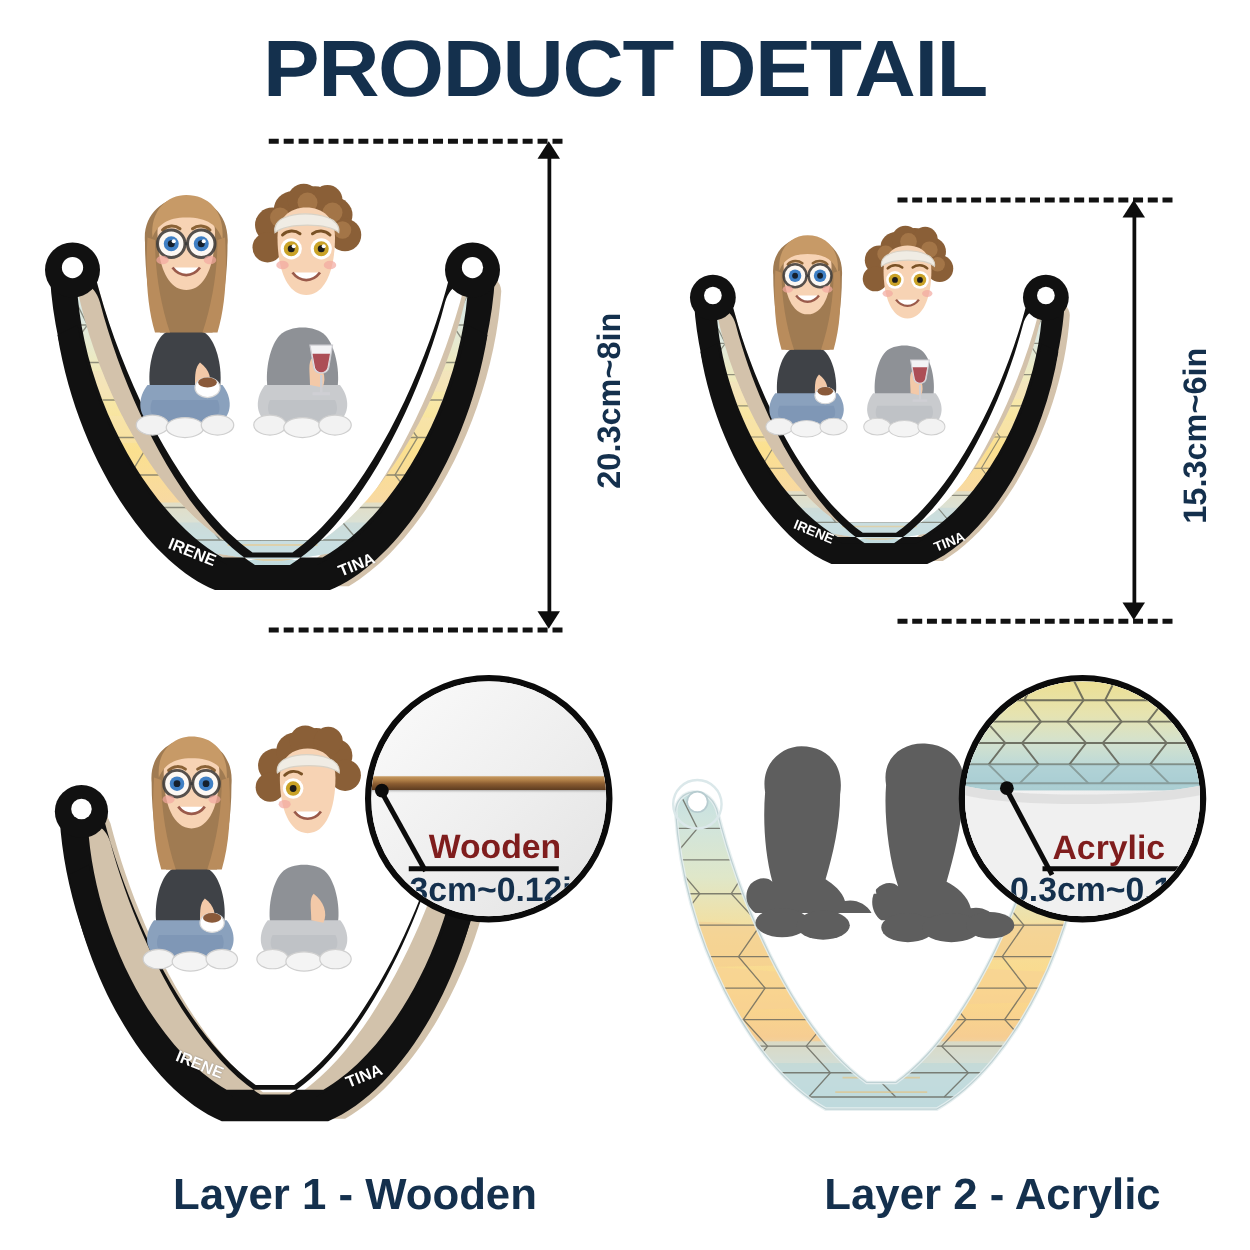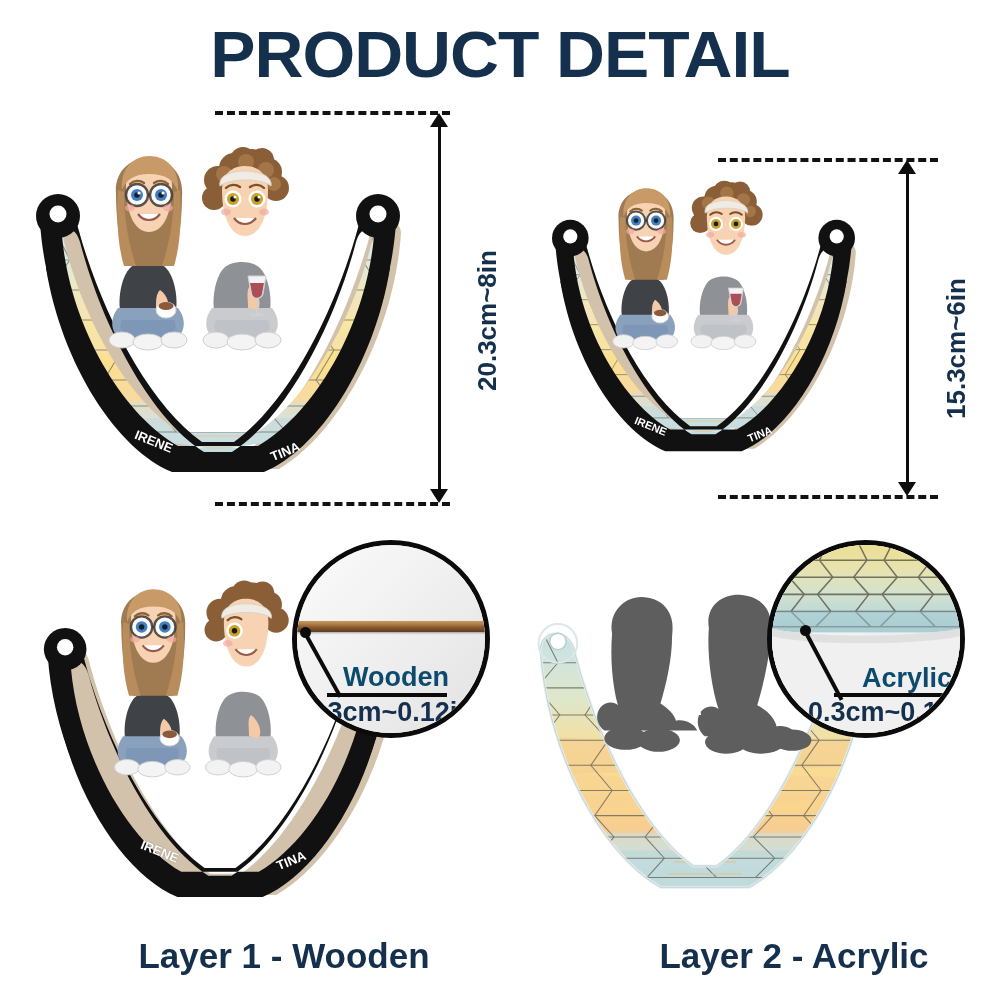--- a/index.html
+++ b/index.html
@@ -89,21 +89,21 @@
     position:absolute;width:11px;height:11px;border-radius:50%;
     background:#0b0b0b;
   }
   .mag-leader{
     position:absolute;height:4px;background:#0b0b0b;transform-origin:0 50%;
   }
   .mag-underline{
     position:absolute;height:4px;background:#0b0b0b;
   }
   .mag-title{
-    position:absolute;color:#0c4a6e;font-weight:bold;font-size:27px;
+    position:absolute;color:#7f1d1d;font-weight:bold;font-size:27px;
     white-space:nowrap;
   }
   .mag-sub{
     position:absolute;color:#14304d;font-weight:bold;font-size:27px;
     white-space:nowrap;
   }
 
   
   .caption{
     position:absolute;color:#14304d;font-weight:bold;font-size:35px;
@@ -713,21 +713,21 @@
           <path d="M126,0 L118,16 L132,34 L116,52 L130,70 L114,86"></path>
           <path d="M160,0 L168,16 L154,34 L170,52 L156,70 L172,86"></path>
         </g>
         <rect x="0" y="70" width="198" height="18" fill="#a6ccd4" opacity=".5"></rect>
 
         <path d="M0,88 C40,98 150,98 198,88 L198,198 L0,198 Z" fill="#f0f0f0"></path>
         <path d="M0,88 C40,98 150,98 198,88 L198,96 C150,106 40,106 0,96 Z" fill="#dcdcdc" opacity=".8"></path>
       </svg>
       <div class="mag-dot" style="left:28px;top:80px;"></div>
       <div class="mag-leader" style="left:33px;top:84px;width:78px;transform:rotate(62deg);"></div>
-      <div class="mag-title" style="left:70px;top:118px;margin-left:20px;">Acrylic</div>
+      <div class="mag-title" style="left:70px;top:118px;">Acrylic</div>
       <div class="mag-underline" style="left:62px;top:148px;width:114px;"></div>
       <div class="mag-sub" style="left:36px;top:152px;">0.3cm~0.12in</div>
     </div>
   </div>
 
   <div class="caption" style="left:510px;top:936px;width:490px;">Layer 2 - Acrylic</div>
 
 </div>
 
 </body></html>

